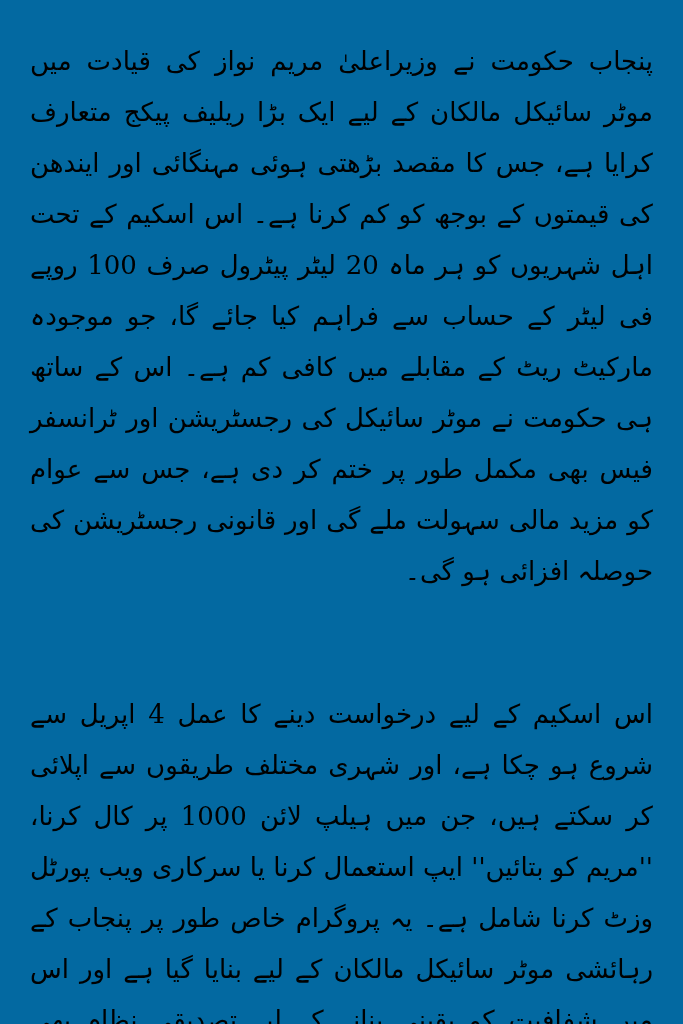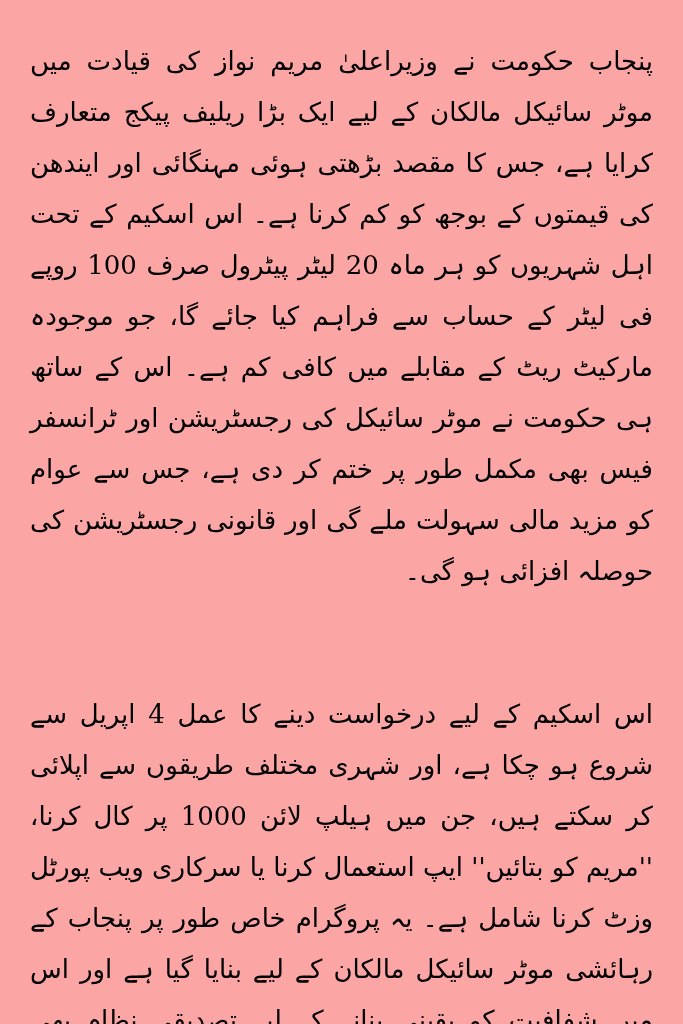--- a/index.html
+++ b/index.html
@@ -5,21 +5,21 @@
   html, body {
     margin: 0;
     padding: 0;
     background: #ffffff;
   }
   .page {
     position: relative;
     width: 683px;
     height: 1024px;
     margin: 0 auto;
-    background: #fca5a5;
+    background: #0369a1;
     overflow: hidden;
     font-family: "DejaVu Sans", sans-serif;
   }
   .article {
     padding: 36px 30px 0 30px;
   }
   .para {
     direction: rtl;
     unicode-bidi: embed;
     text-align: justify;

